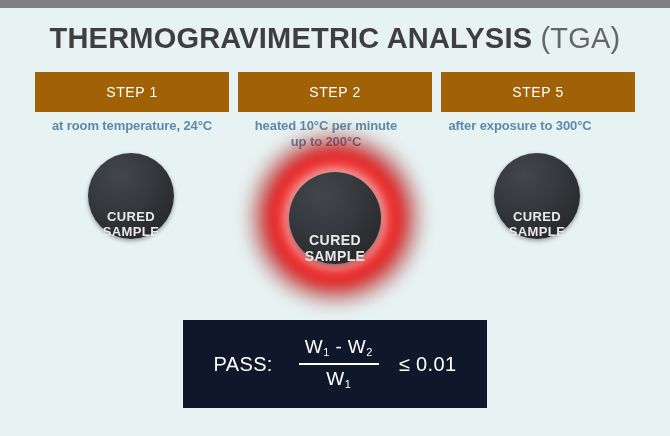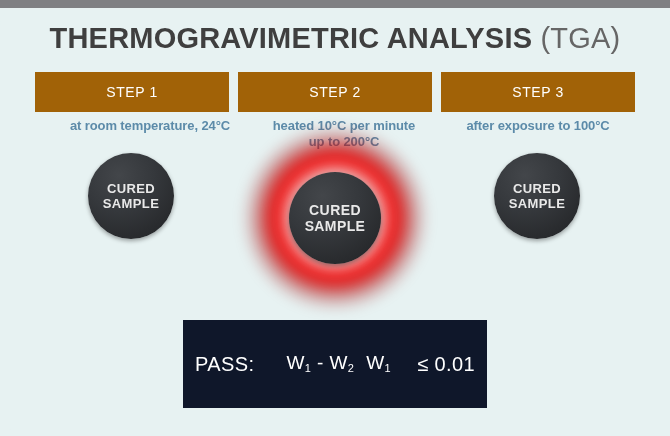--- a/index.html
+++ b/index.html
@@ -72,21 +72,21 @@
     letter-spacing: 0.6px;
     font-weight: normal;
   }
 
   .captions {
     position: absolute;
     left: 35px;
     top: 118px;
     width: 600px;
     display: flex;
-    justify-content: flex-end;
+    justify-content: flex-start;
   }
   .caption {
     width: 194px;
     text-align: center;
     color: #5c8ba9;
     font-size: 13px;
     font-weight: bold;
     line-height: 16px;
     letter-spacing: -0.1px;
   }
@@ -117,21 +117,21 @@
         rgba(150,0,0,0.28) 86%,
         rgba(120,0,0,0.0) 100%);
     filter: blur(6px);
   }
   .puck {
     position: absolute;
     border-radius: 50%;
     background: radial-gradient(circle at 36% 26%, #43464a 0%, #35383c 42%, #2a2c2f 72%, #202225 100%);
     box-shadow: 0 2px 4px rgba(0,0,0,0.35);
     display: flex;
-    align-items: center;
+    align-items: flex-end;
     justify-content: center;
   }
   .puck-label {
     color: #e9e9e9;
     font-size: 13px;
     font-weight: bold;
     line-height: 15px;
     text-align: center;
     letter-spacing: 0.4px;
   }
@@ -174,21 +174,21 @@
     color: #ffffff;
     font-size: 20px;
     letter-spacing: 0.4px;
   }
   .formula .pass {
     margin-right: 16px;
     font-size: 20px;
   }
   .frac {
     display: inline-flex;
-    flex-direction: row;
+    flex-direction: column;
     align-items: center;
     margin: 0 10px;
   }
   .frac .num,
   .frac .den {
     font-size: 19px;
     line-height: 22px;
     white-space: nowrap;
     padding: 0 6px;
   }
@@ -219,33 +219,33 @@
 
   <div class="topbar"></div>
 
   <div class="title">
     <span class="main">THERMOGRAVIMETRIC ANALYSIS</span><span>&nbsp;</span><span class="sub">(TGA)</span>
   </div>
 
   <div class="steps">
     <div class="step-header">STEP 1</div>
     <div class="step-header">STEP 2</div>
-    <div class="step-header">STEP 3</div>
+    <div class="step-header">STEP 5</div>
   </div>
 
   <div class="captions">
     <div class="caption">
       <div>at room temperature, 24°C</div>
     </div>
     <div class="caption">
       <div>heated 10°C per minute</div>
       <div>up to 200°C</div>
     </div>
     <div class="caption">
-      <div>after exposure to 100°C</div>
+      <div>after exposure to 300°C</div>
     </div>
   </div>
 
   <div class="puck-row">
 
     <div class="puck-cell" style="left:88px; top:153px; width:86px; height:86px;">
       <div class="puck" style="left:0; top:0; width:86px; height:86px;">
         <div class="puck-label">
           <div>CURED</div>
           <div>SAMPLE</div>

